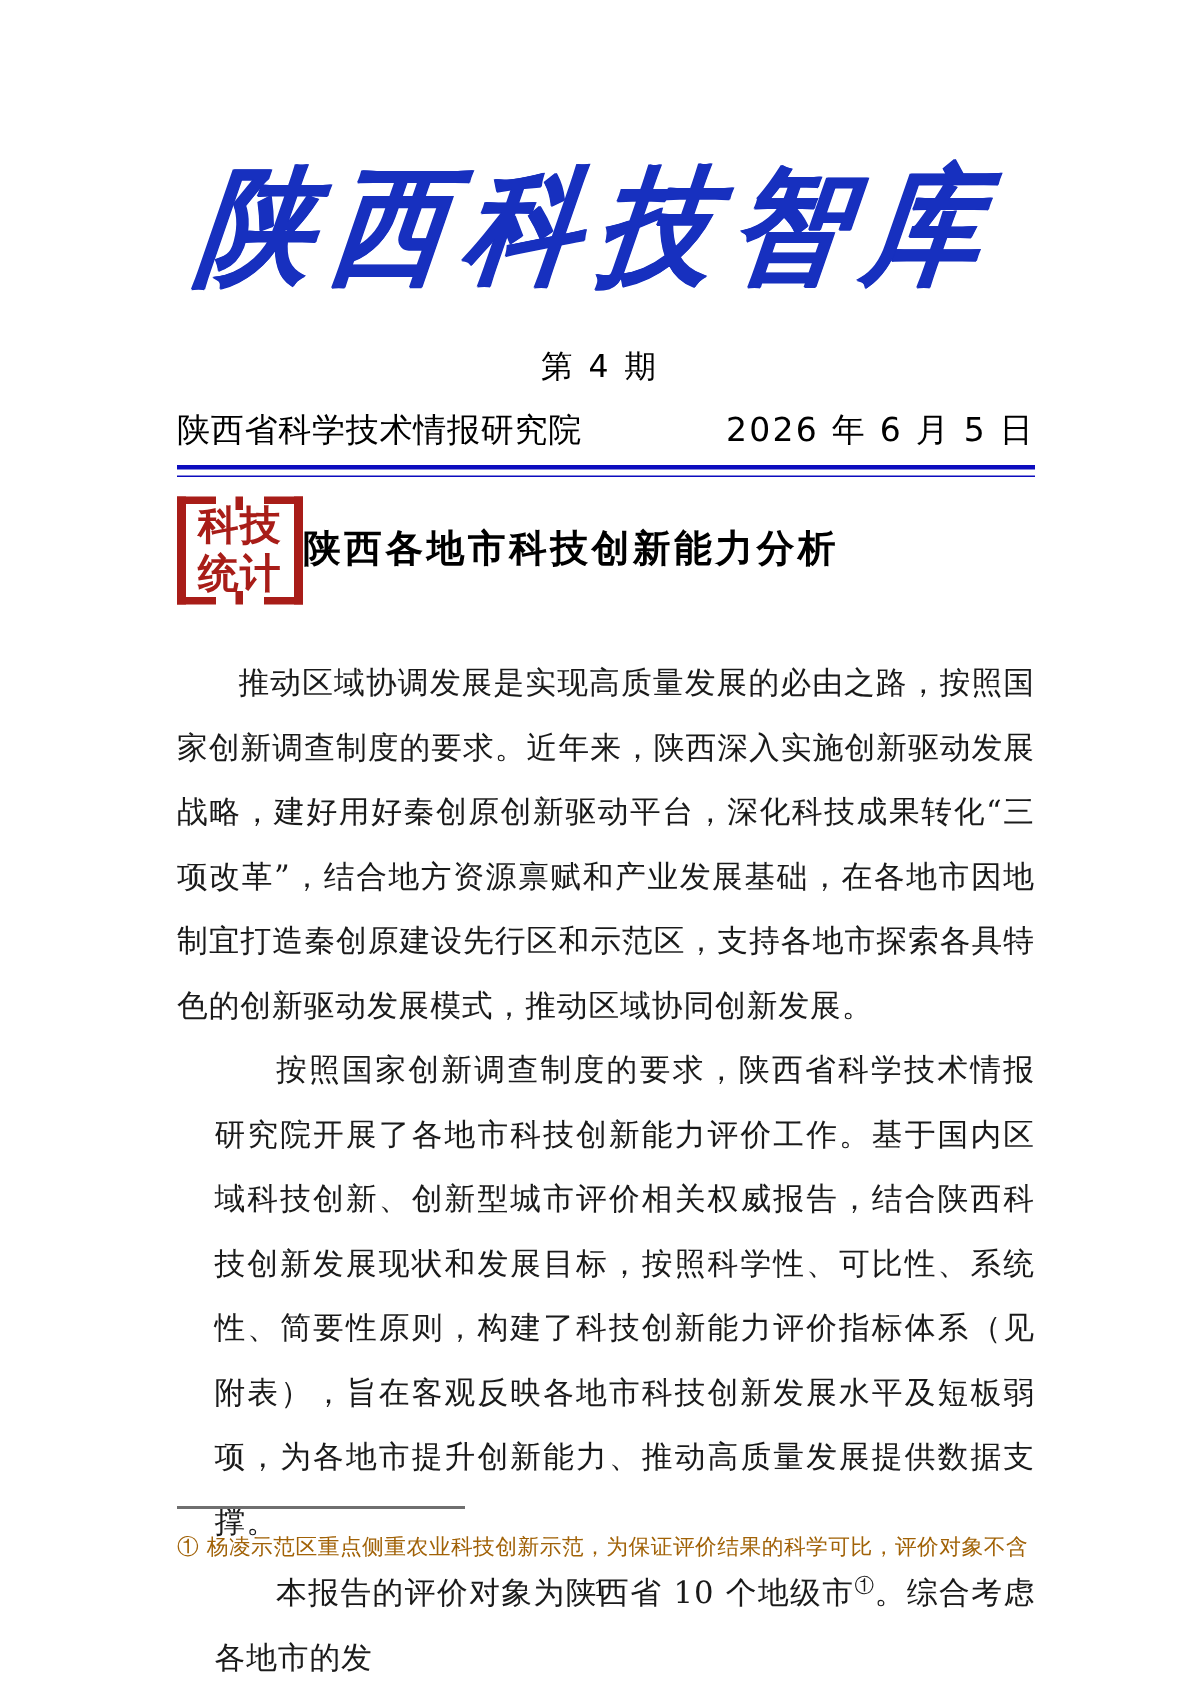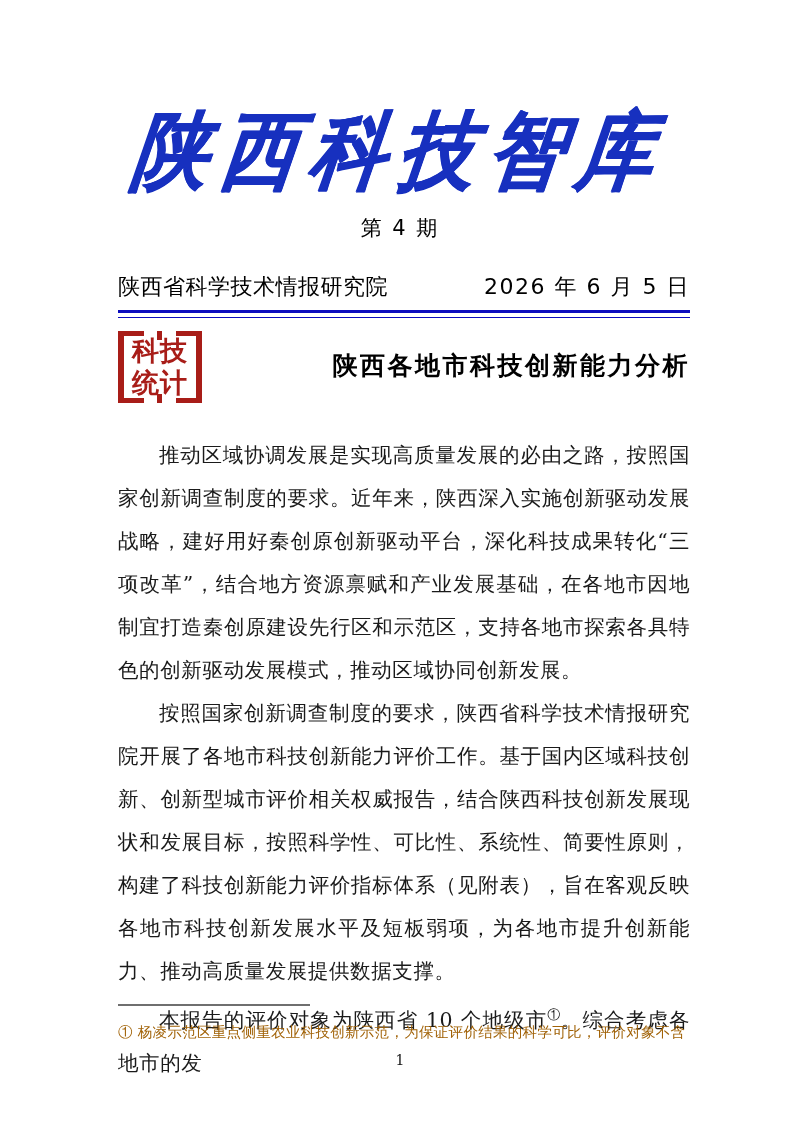--- a/index.html
+++ b/index.html
@@ -41,21 +41,21 @@
     transform: skewX(-7deg) scaleY(1.12);
     transform-origin: center center;
     text-shadow: 0.6px 0 0 #1730bf, -0.6px 0 0 #1730bf, 0 0.6px 0 #1730bf;
   }
 
   
   .issue-line {
     position: absolute;
     left: 0;
     right: 0;
-    top: 214px;
+    top: 230px;
     text-align: center;
     font-family: "DejaVu Sans", "Liberation Sans", sans-serif;
     font-size: 21px;
     letter-spacing: 2px;
     color: #000;
   }
 
   
   .meta-row {
     position: absolute;
@@ -144,21 +144,21 @@
     line-height: 32px;
     color: #a81d18;
     letter-spacing: 1px;
   }
 
   .article-title {
     position: absolute;
     left: 84px;
     right: 0;
     top: 18px;
-    text-align: right;
+    text-align: left;
     font-family: "DejaVu Serif", "Liberation Serif", serif;
     font-weight: bold;
     font-size: 25px;
     letter-spacing: 2.5px;
     color: #000;
   }
 
   
   .body-area {
     position: absolute;
@@ -170,21 +170,21 @@
     font-family: "DejaVu Serif", "Liberation Serif", serif;
     font-size: 20.5px;
     line-height: 43px;
     text-align: justify;
     text-justify: inter-ideograph;
     text-indent: 2em;
     letter-spacing: 0.6px;
     margin: 0;
     color: #1a1a1a;
   }
-  .para + .para { margin-top: 0; }
+  .para + .para { margin-top: 0; margin-left: 25px; }
   .fn-ref {
     font-size: 13px;
     vertical-align: super;
     letter-spacing: 0;
   }
 
   
   .fn-rule {
     position: absolute;
     left: 118px;

